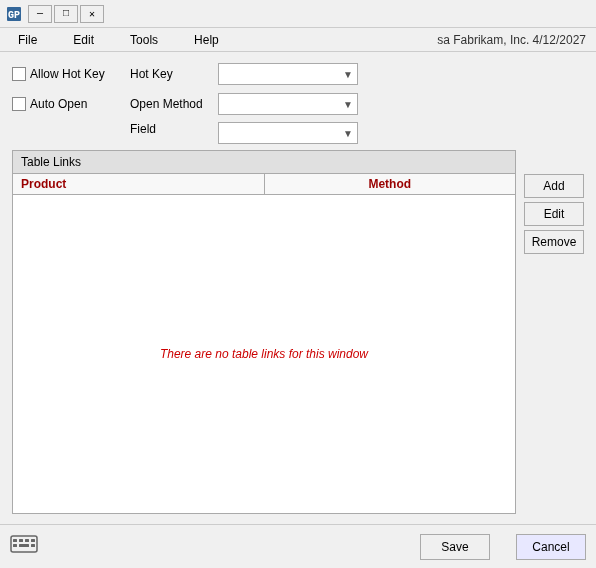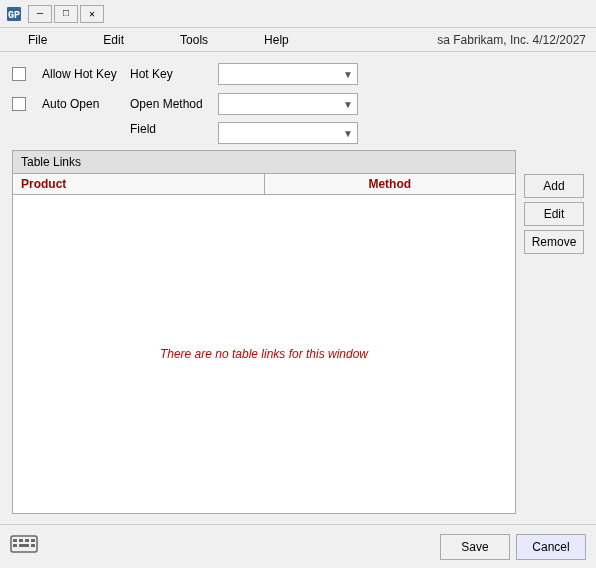--- a/index.html
+++ b/index.html
@@ -55,21 +55,21 @@
     
     .menu-bar {
       display: flex;
       align-items: center;
       background: #f0f0f0;
       padding: 2px 0;
       border-bottom: 1px solid #ccc;
       height: 24px;
     }
     .menu-item {
-      padding: 2px 28px;
+      padding: 2px 18px;
       cursor: pointer;
       font-size: 12px;
     }
     .menu-bar-right {
       margin-left: auto;
       padding-right: 10px;
       font-size: 12px;
       color: #333;
     }
 
@@ -87,21 +87,21 @@
     .form-row {
       display: flex;
       align-items: center;
       gap: 8px;
       min-height: 24px;
     }
 
     .checkbox-container {
       display: flex;
       align-items: center;
-      gap: 16px;
+      gap: 4px;
       width: 110px;
     }
     .checkbox-box {
       width: 14px;
       height: 14px;
       border: 1px solid #888;
       background: white;
       display: flex;
       align-items: center;
       justify-content: center;
@@ -245,20 +245,21 @@
     .bottom-btn {
       width: 70px;
       height: 26px;
       border: 1px solid #aaa;
       background: #f0f0f0;
       font-size: 12px;
       cursor: pointer;
       display: flex;
       align-items: center;
       justify-content: center;
+      margin-left: 20px;
     }
     .bottom-btn.cancel-btn {
       background: #e8e8ff;
     }
   </style>
 </head>
 <body>
 
 <div class="title-bar">
   <div class="title-bar-icon">

